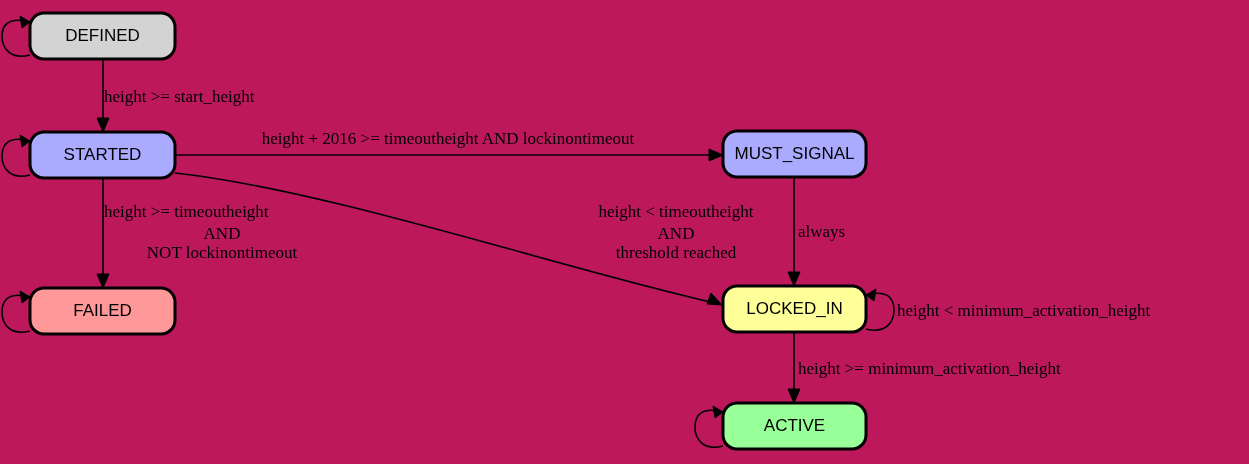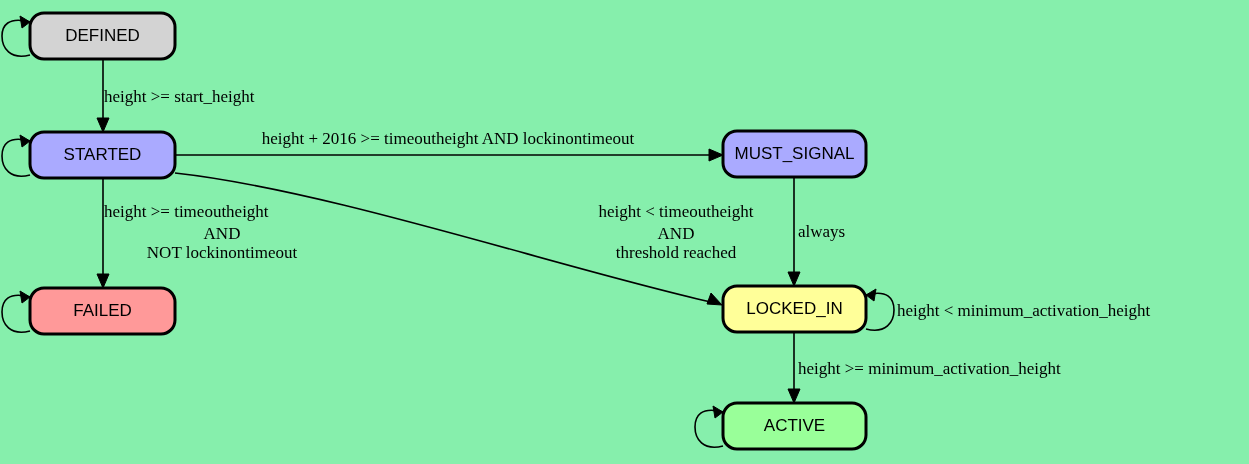--- a/index.html
+++ b/index.html
@@ -7,21 +7,21 @@
     padding: 0;
     background: #ffffff;
   }
   body {
     font-family: "Liberation Sans", sans-serif;
   }
   #diagram-root {
     position: relative;
     width: 1249px;
     height: 464px;
-    background: #86efac;
+    background: #be185d;
     overflow: hidden;
   }
   svg#graph-canvas {
     position: absolute;
     top: 0;
     left: 0;
     width: 1249px;
     height: 464px;
   }
   .node-box {

